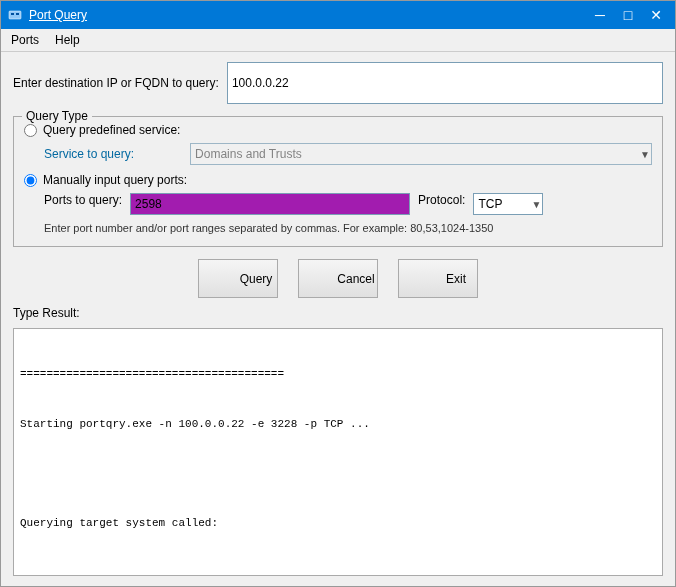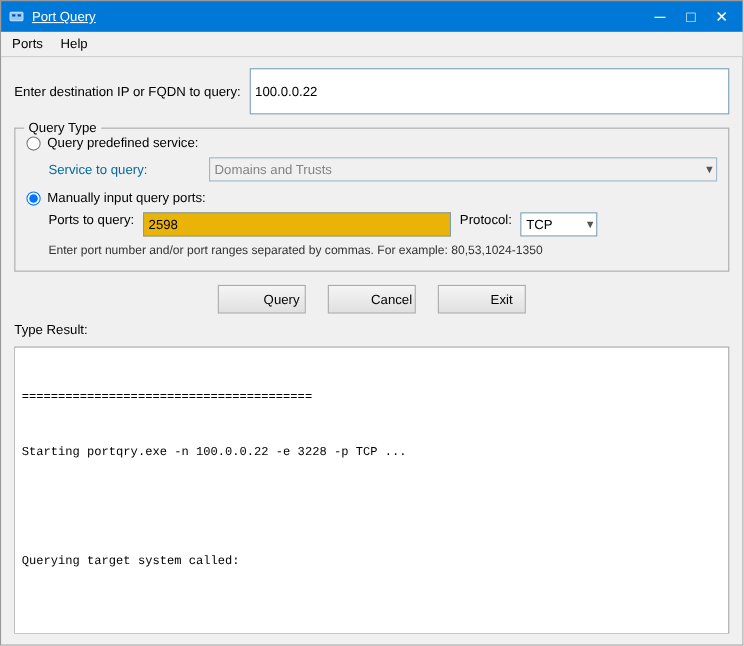--- a/index.html
+++ b/index.html
@@ -169,21 +169,21 @@
     .ports-label {
       font-size: 12px;
       white-space: nowrap;
     }
     .ports-input {
       width: 280px;
       height: 22px;
       border: 1px solid #7a9eb5;
       padding: 2px 4px;
       font-size: 12px;
-      background: #eab308;
+      background: #a21caf;
     }
     .protocol-label {
       font-size: 12px;
       white-space: nowrap;
     }
     .protocol-select-wrapper {
       position: relative;
       display: flex;
       align-items: center;
     }
@@ -204,21 +204,21 @@
       line-height: 1.4;
     }
     .buttons-row {
       display: flex;
       justify-content: center;
       gap: 20px;
       margin-top: 4px;
     }
     .btn {
       width: 80px;
-      height: 26px;
+      height: 39px;
       border: 1px solid #aaa;
       background: linear-gradient(to bottom, #f5f5f5, #e0e0e0);
       font-size: 12px;
       cursor: pointer;
       display: flex;
       align-items: center;
       justify-content: center;
       padding-left: 36px;
     }
     .query-result-label {

